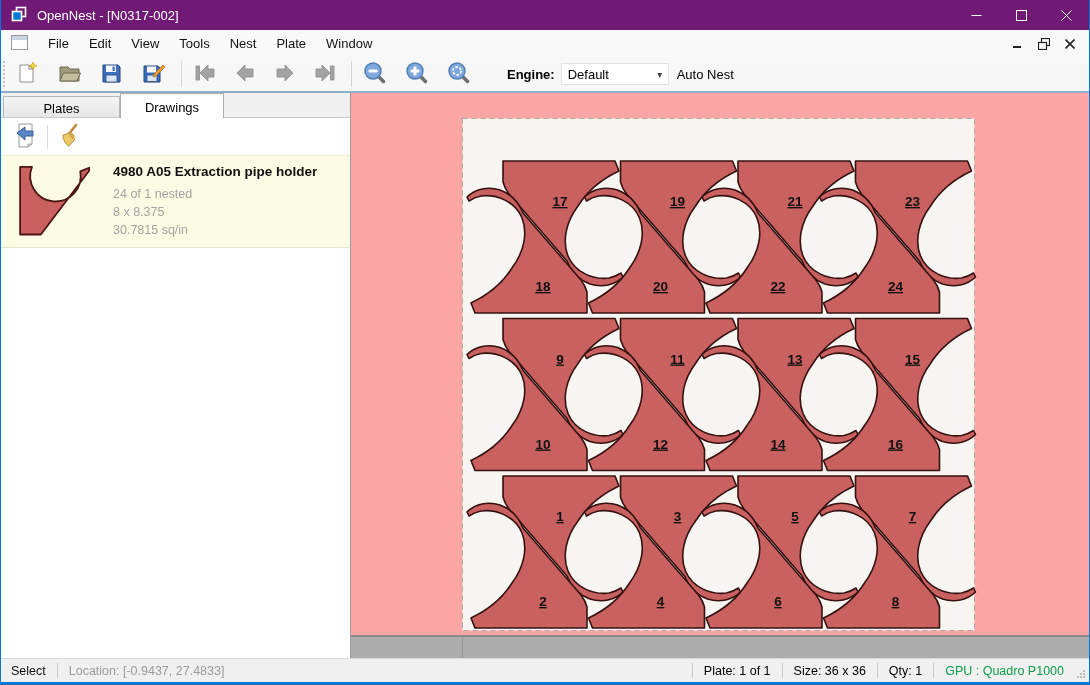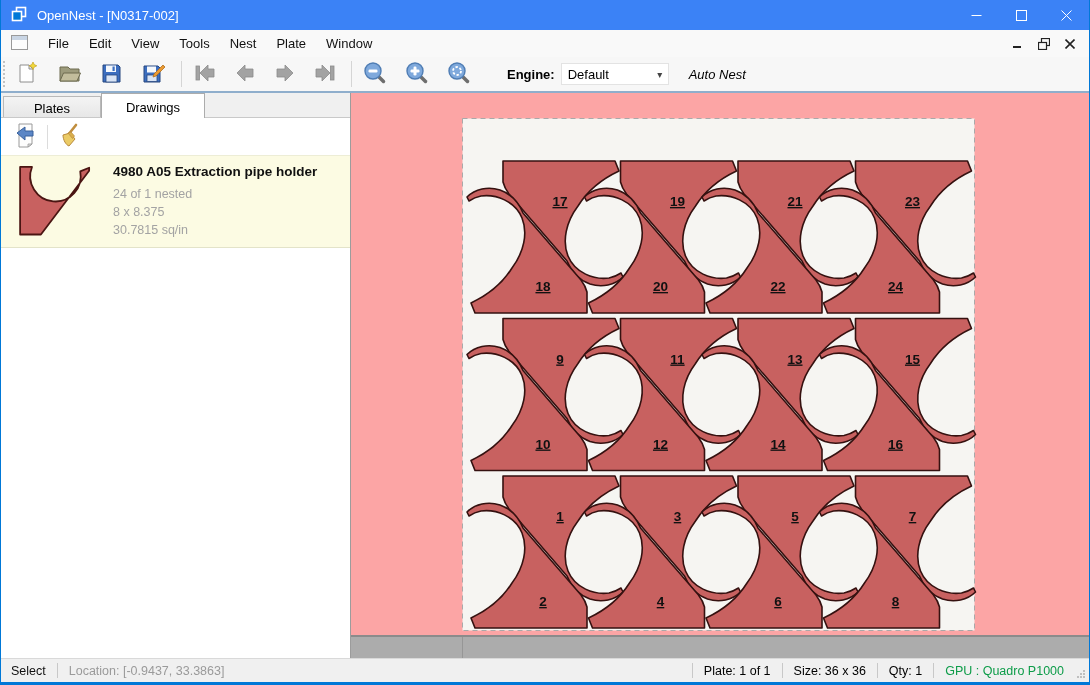--- a/index.html
+++ b/index.html
@@ -3,21 +3,21 @@
 <meta charset="utf-8">
 <style>
   * { box-sizing: border-box; margin: 0; padding: 0; }
   html,body { width:1090px; height:685px; }
   body { font-family: "Liberation Sans", sans-serif; font-size:13px; }
   .window { width:1090px; height:685px; display:flex; flex-direction:column;
             border-left:1px solid #0078D7; border-right:1px solid #0078D7;
             background:#F0F0F0; position:relative; }
 
   
-  .titlebar { height:30px; background:#3b82f6; display:flex; align-items:center; color:#fff; flex:0 0 auto; }
+  .titlebar { height:30px; background:#701a75; display:flex; align-items:center; color:#fff; flex:0 0 auto; }
   .titlebar .appicon { margin:0 9px 0 9px; }
   .titlebar .title { font-size:13px; }
   .titlebar .spacer { flex:1; }
   .cap-btn { width:45px; height:30px; display:flex; align-items:center; justify-content:center; color:#fff; font-size:13px; }
   .cap-btn svg { display:block; }
 
   
   .menubar { height:27px; background:#F9F9F9; display:flex; align-items:center; flex:0 0 auto;justify-content:flex-end; }
   .menubar .docicon { margin:0 10px 0 10px; }
   .menu-item { padding:4px 10px; color:#111; }
@@ -28,28 +28,28 @@
   .toolbar { height:36px; background:#F7F7F7; display:flex; align-items:center;
              border-bottom:2px solid #8FAECC; flex:0 0 auto; }
   .grip { width:6px; height:26px; margin-left:2px; border-left:2px dotted #C2C2C2; }
   .tbtn { width:36px; height:30px; display:flex; align-items:center; justify-content:center; border-radius:2px; }
   .tsep { width:1px; height:26px; background:#D5D5D5; margin:0 5px; }
   .engine-label { font-weight:bold; margin:0 6px 0 10px;padding-left:20px; }
   .engine-select { width:108px; height:22px; background:#FFFFFF; border:1px solid #E3E3E3;
                    display:flex; align-items:center; padding-left:6px; }
   .engine-select .val { flex:1; }
   .engine-select .arrow { width:16px; text-align:center; color:#444; font-size:10px; }
-  .autonest { margin-left:12px; padding:4px 8px; border-radius:2px;font-style:italic; }
+  .autonest { margin-left:0; padding:4px 8px; border-radius:2px; }
 
   
   .content { flex:1; display:flex; min-height:0; }
   .left-panel { width:350px; background:#FFFFFF; border-right:1px solid #9C9C9C; display:flex; flex-direction:column; }
   .tabstrip { height:25px; background:#F0F0F0; display:flex; align-items:flex-end; border-bottom:1px solid #C9C9C9; }
   .tab { padding:4px 0 5px 0; text-align:center; }
-  .tab.inactive { width:98px; background:linear-gradient(#F4F4F4,#E7E7E7); border:1px solid #B9B9B9;
+  .tab.inactive { width:117px; background:linear-gradient(#F4F4F4,#E7E7E7); border:1px solid #B9B9B9;
                   border-bottom:none; height:21px; margin-left:2px; }
   .tab.active { width:104px; background:#FFFFFF; border:1px solid #ACACAC; border-bottom:none;
                 height:25px; margin-bottom:-1px; padding-top:6px; }
   .panel-toolbar { height:37px; display:flex; align-items:center; background:#FFFFFF; padding-left:8px; }
   .ptbtn { width:34px; height:30px; display:flex; align-items:center; justify-content:center; border-radius:2px; }
   .psep { width:1px; height:24px; background:#DCDCDC; margin:0 4px; }
   .drawing-item { background:#FCFBE3; border-top:1px solid #EDEDD6; border-bottom:1px solid #E3E3C9;
                   display:flex; padding:6px 8px 8px 8px; }
   .thumb { width:92px; height:72px; flex:0 0 auto; margin-top:2px; }
   .item-text { margin-left:12px; padding-top:2px; }
@@ -368,21 +368,21 @@
       </div>
       <div class="hscroll-strip">
         <div class="hscroll-div"></div>
       </div>
     </div>
   </div>
 
   <div class="statusbar">
     <span class="sb-seg sb-mode">Select</span>
     <span class="sb-sep"></span>
-    <span class="sb-seg sb-loc">Location: [-0.9437, 33.3863]</span>
+    <span class="sb-seg sb-loc">Location: [-0.9437, 27.4833]</span>
     <span class="sb-spacer"></span>
     <span class="sb-sep"></span>
     <span class="sb-seg">Plate: 1 of 1</span>
     <span class="sb-sep"></span>
     <span class="sb-seg">Size: 36 x 36</span>
     <span class="sb-sep"></span>
     <span class="sb-seg">Qty: 1</span>
     <span class="sb-sep"></span>
     <span class="sb-seg sb-gpu">GPU : Quadro P1000</span>
     <span class="sb-grip">

